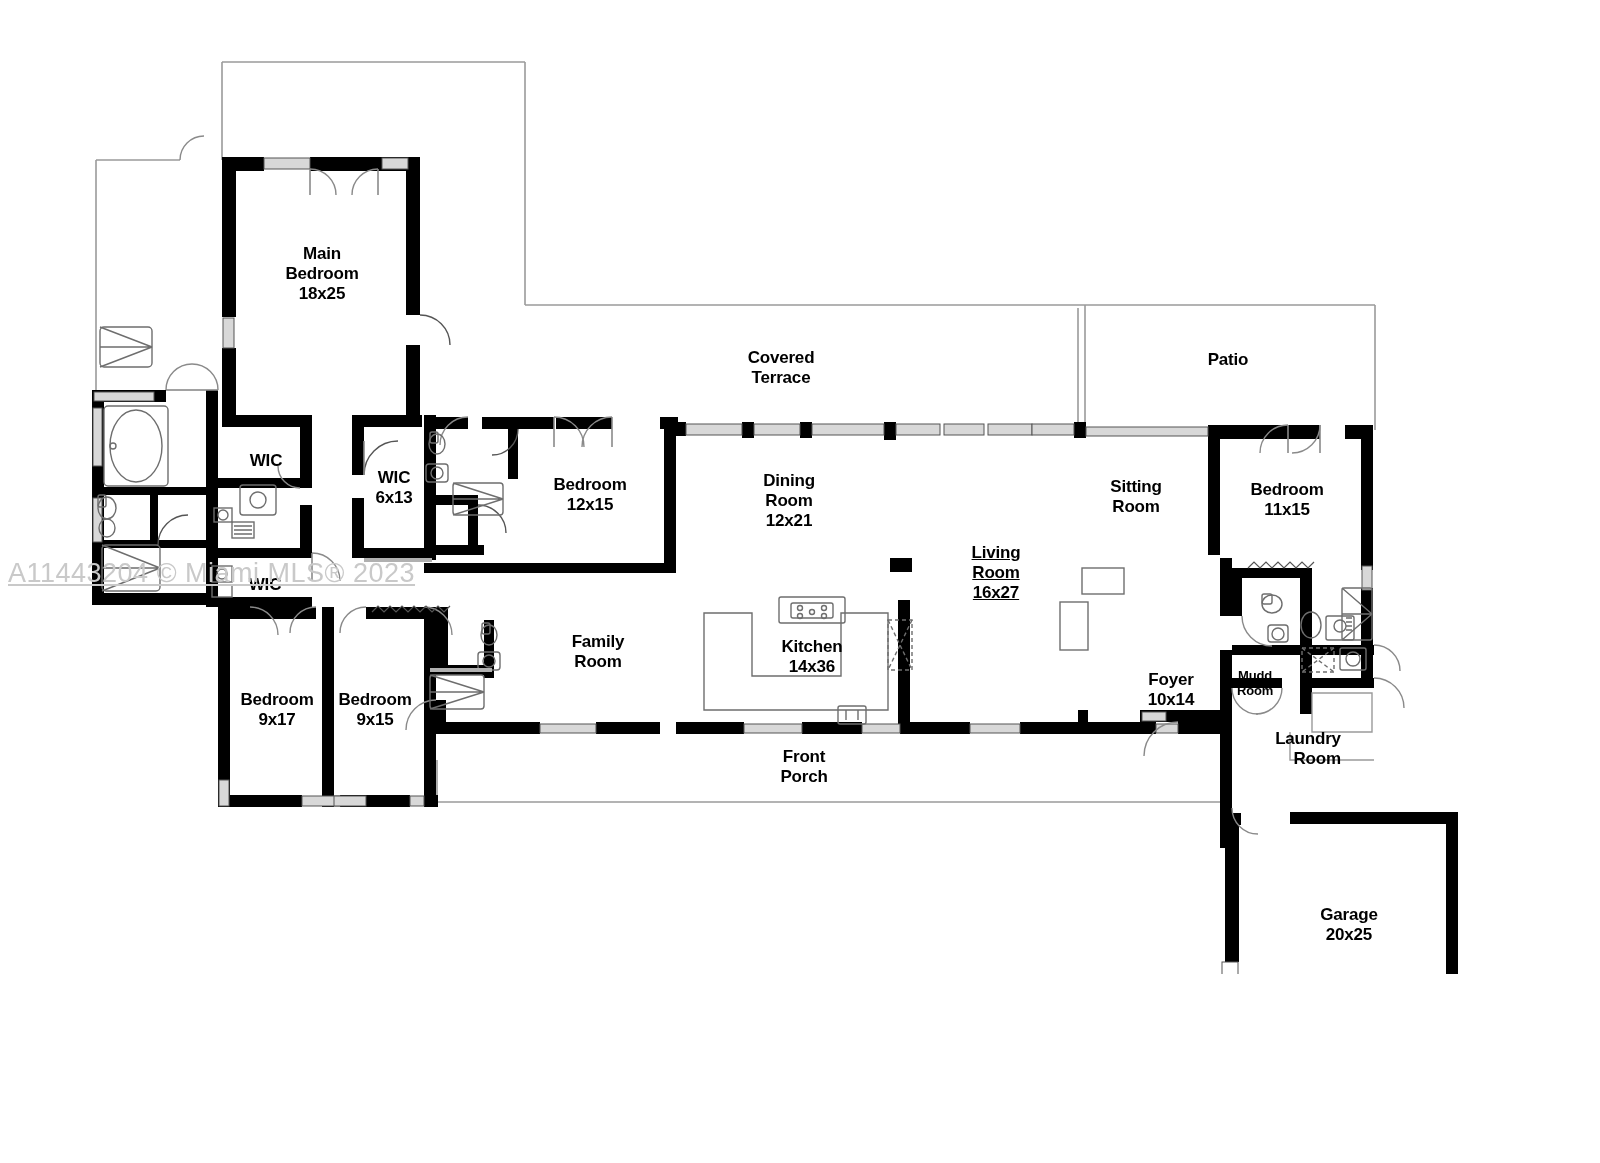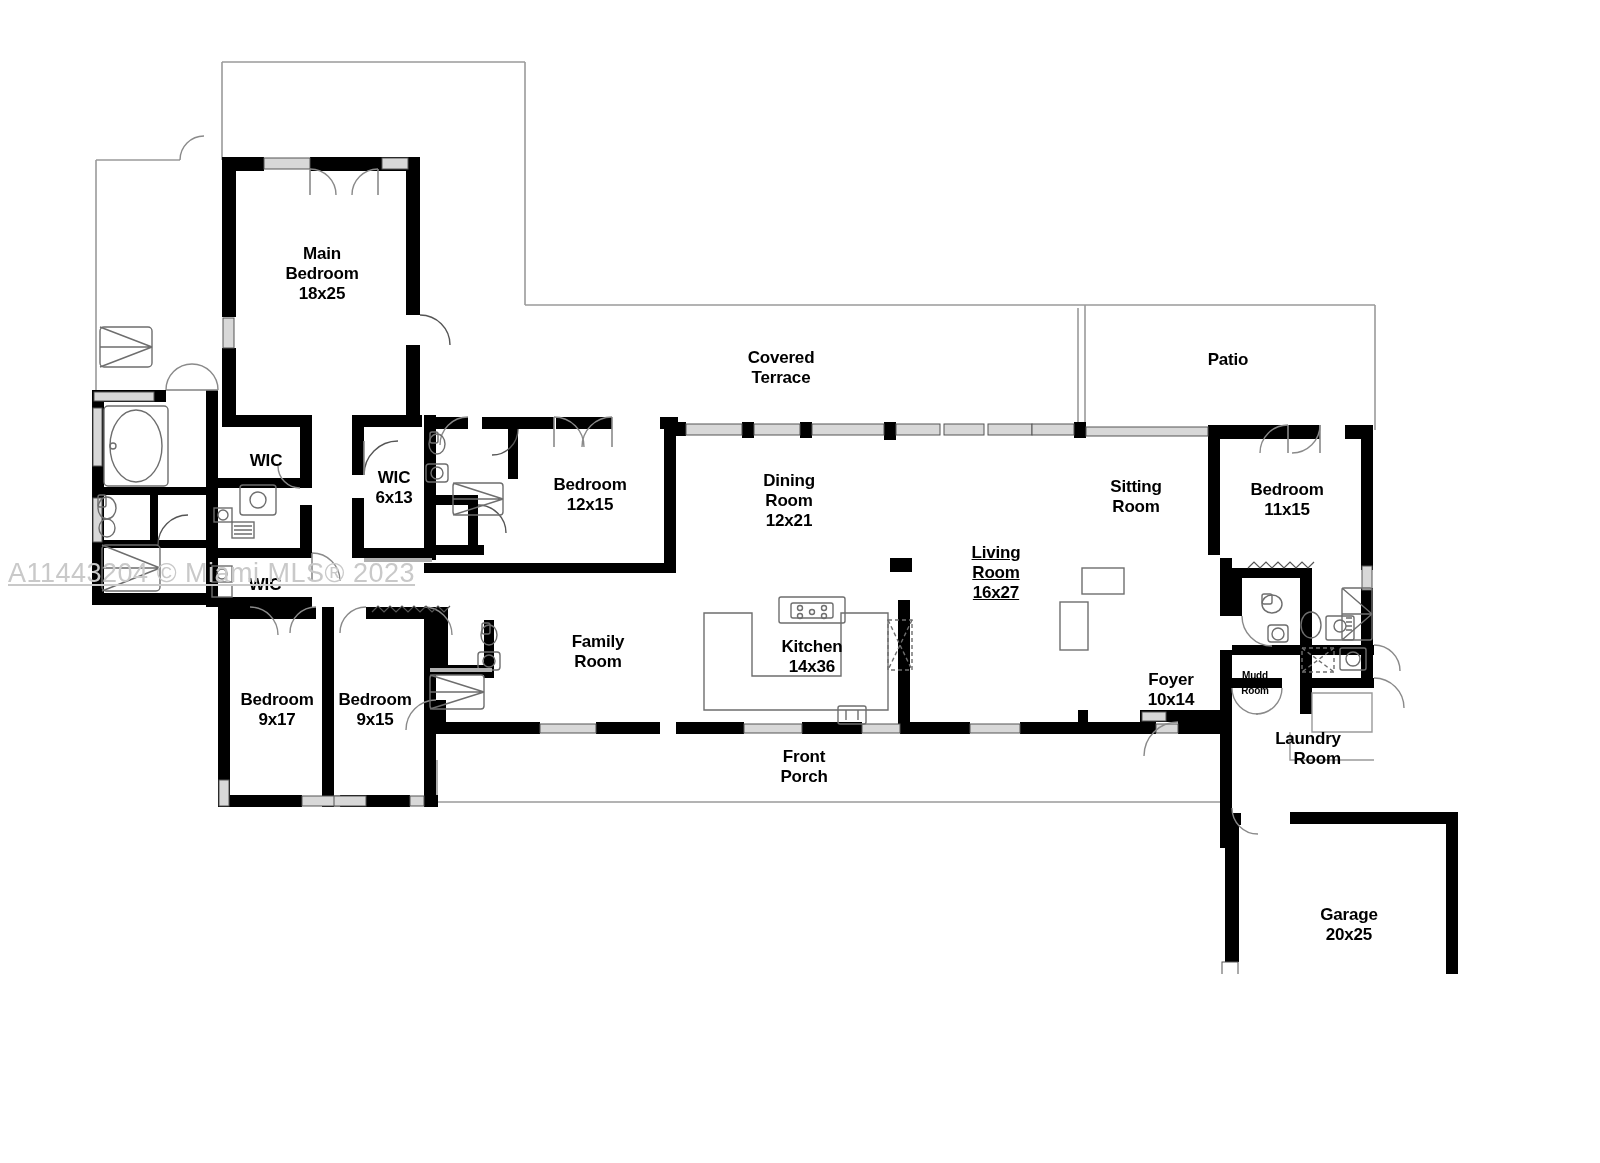--- a/index.html
+++ b/index.html
@@ -30,21 +30,21 @@
     color: #000000;
     font-weight: bold;
     font-size: 17px;
     line-height: 20px;
     text-align: center;
     white-space: pre;
     transform: translate(-50%, -50%);
     letter-spacing: -0.2px;
   }
   .room-label.small {
-    font-size: 10px;
+    font-size: 13px;
     line-height: 15px;
   }
   .watermark {
     position: absolute;
     left: 8px;
     top: 558px;
     font-size: 27px;
     color: #c9c9c9;
     letter-spacing: 0.5px;
     white-space: nowrap;

